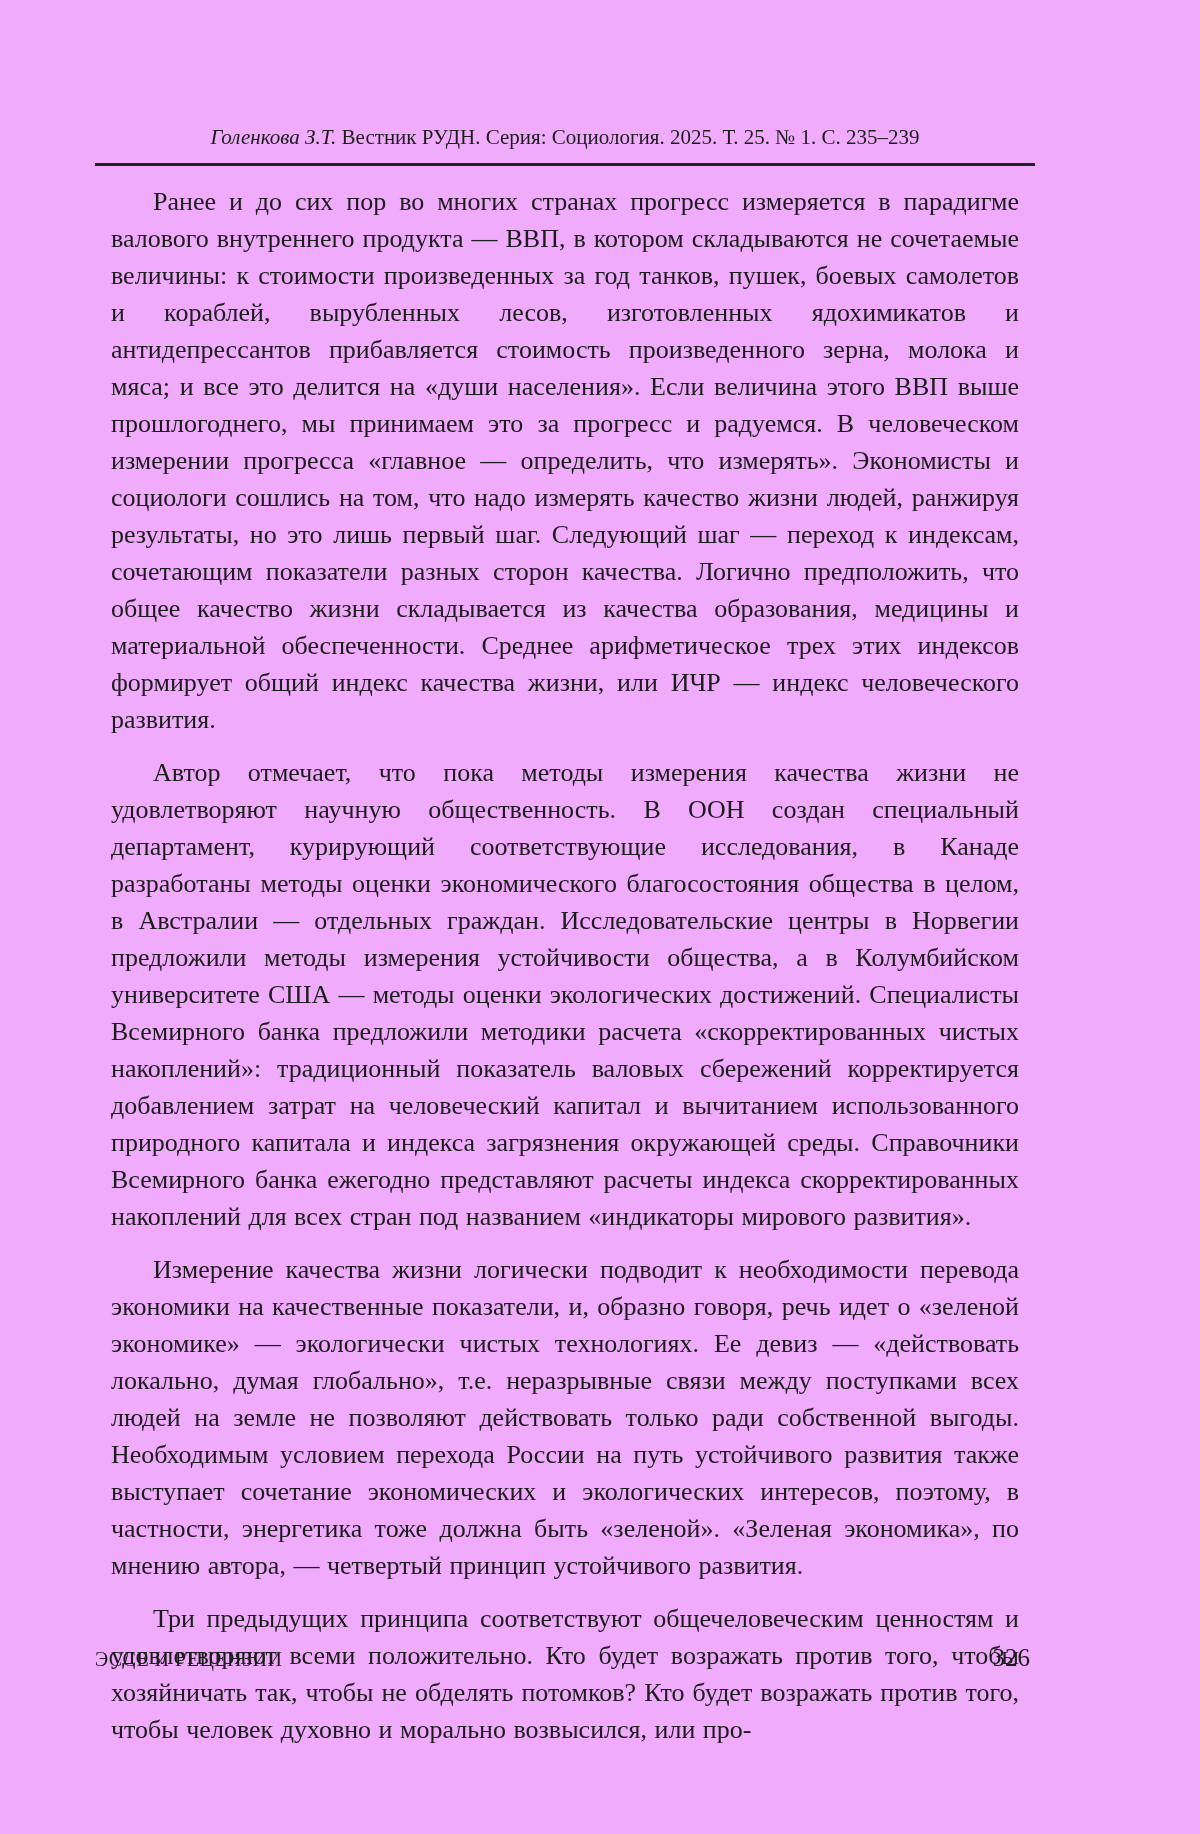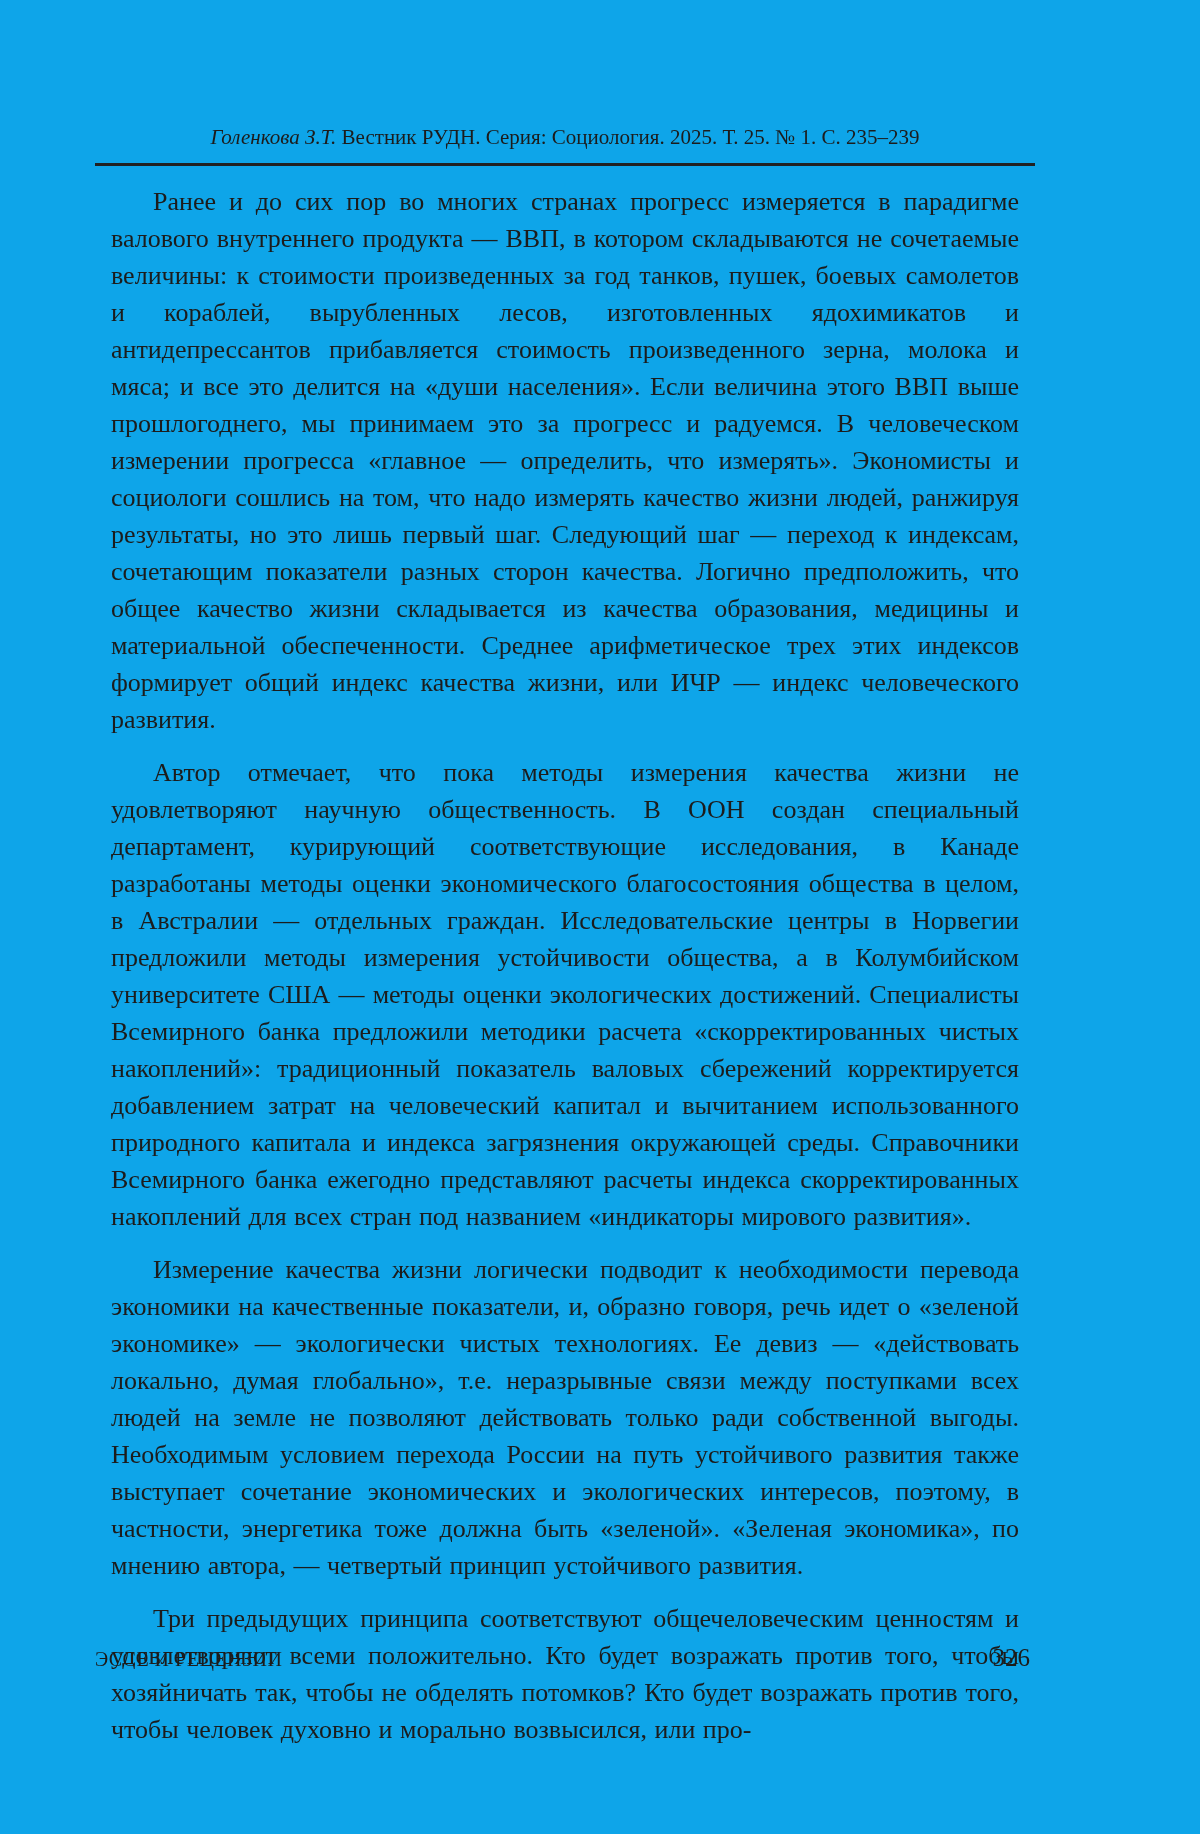--- a/index.html
+++ b/index.html
@@ -8,21 +8,21 @@
     height: 1834px;
     background: #ffffff;
     color: #1c1c1c;
     font-family: "Liberation Serif", serif;
     position: relative;
     overflow: hidden;
   }
   .page {
     position: absolute;
     inset: 0;
-    background: #0ea5e9;
+    background: #f0abfc;
   }
   .column {
     position: absolute;
     left: 95px;
     top: 0;
     width: 940px;
   }
   .running-head {
     margin-top: 124px;
     text-align: center;

